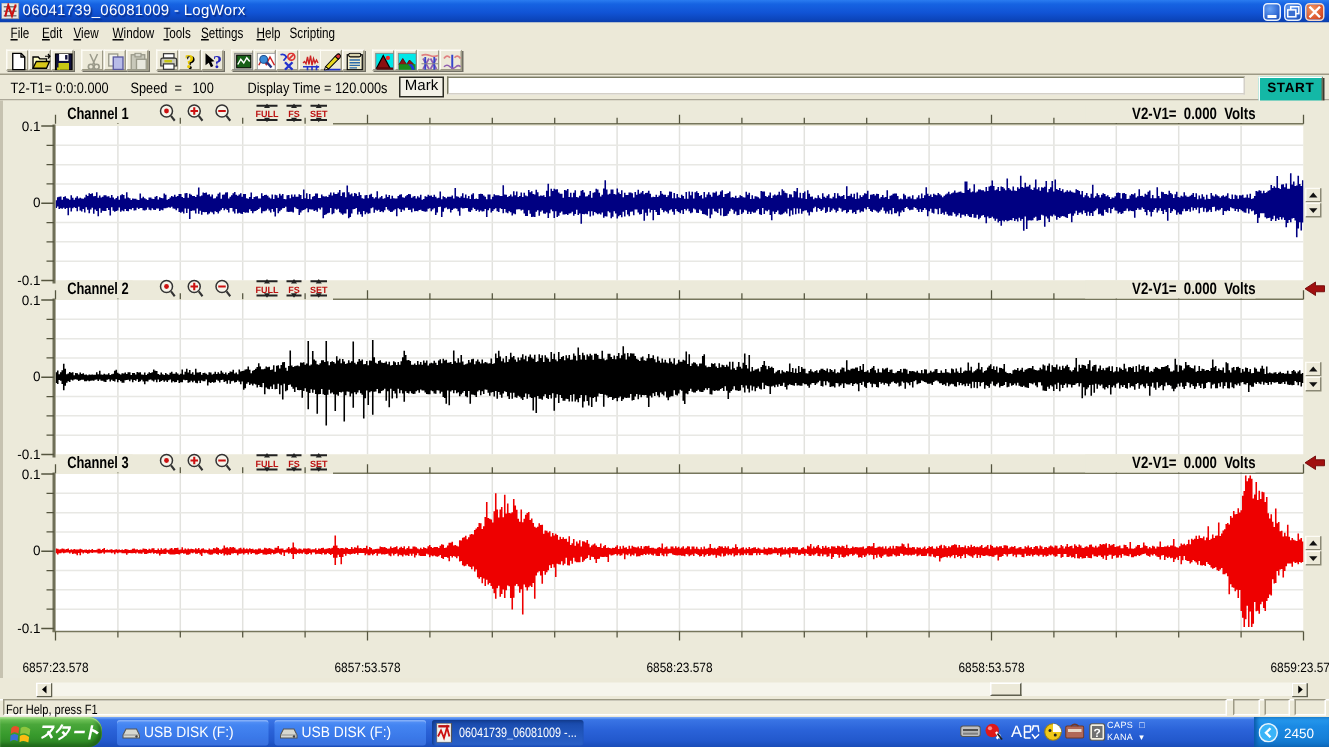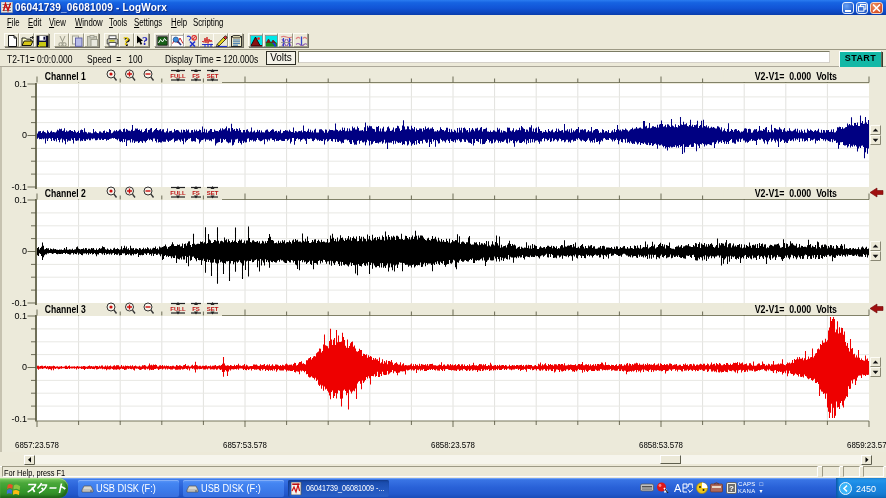--- a/index.html
+++ b/index.html
@@ -10,21 +10,21 @@
 .chlabel{position:absolute;font-size:11px;font-weight:bold;color:#000;transform:scaleX(0.78);transform-origin:0 0;white-space:nowrap;background:#eceada;padding:0 3px 0 1px}
 .vlabel{position:absolute;font-size:11px;font-weight:bold;color:#000;transform:scaleX(0.8);transform-origin:100% 0;white-space:nowrap;text-align:right;width:142px;background:#eceada}
 .tlabel{position:absolute;font-size:9px;color:#000;transform:scaleX(0.88);transform-origin:50% 0;text-align:center;width:60px}
 </style></head><body>
 <div class="abs" style="left:0;top:0;width:886px;height:15px;background:linear-gradient(180deg,#2a7cf0 0%,#1663e2 18%,#1154d6 55%,#0c46bd 85%,#0a3dab 100%)"></div>
 <svg class="abs" style="left:1px;top:2px" width="12" height="11">
     <rect x="0" y="0" width="11.5" height="10.5" fill="#e8e8e4" stroke="#999" stroke-width="0.6"></rect>
     <path d="M1.5 8.5 H10 M1.5 5.5 H10 M1.5 2.5 H10" stroke="#777" stroke-width="1"></path>
     <path d="M2.5 9 L4.5 1.5 L7 8.5 L9.5 1" stroke="#cc1111" stroke-width="1.4" fill="none"></path>
   </svg>
-<div class="abs" style="left:15px;top:2px;color:#fff;font-size:10px;font-weight:bold;letter-spacing:0.2px;text-shadow:1px 1px 1px #0a2a80">06041739_06081009 - LogWorx</div>
+<div class="abs" style="left:15px;top:2px;color:#fff;font-size:10px;font-weight:normal;letter-spacing:0.2px;text-shadow:1px 1px 1px #0a2a80">06041739_06081009 - LogWorx</div>
 <div class="abs" style="left:842px;top:2px;width:12px;height:12px;border-radius:3px;border:1px solid #e8f0fc;background:radial-gradient(circle at 35% 30%,#6ba4f5,#2a63cf 70%,#1c4da8)"></div>
 <div class="abs" style="left:845px;top:10px;width:6px;height:2px;background:#fff"></div>
 <div class="abs" style="left:856px;top:2px;width:12px;height:12px;border-radius:3px;border:1px solid #e8f0fc;background:radial-gradient(circle at 35% 30%,#6ba4f5,#2a63cf 70%,#1c4da8)"></div>
 <svg class="abs" style="left:858px;top:4px" width="9" height="8">
     <rect x="2.5" y="0.5" width="5.4" height="4.6" fill="none" stroke="#fff"></rect>
     <rect x="0.5" y="2.6" width="5.4" height="4.6" fill="#3a6fd0" stroke="#fff"></rect>
   </svg>
 <div class="abs" style="left:870px;top:2px;width:13px;height:12px;border-radius:3px;border:1px solid #f3d8c8;background:radial-gradient(circle at 35% 30%,#f0955f,#d9512a 65%,#ba3а18);background:radial-gradient(circle at 35% 30%,#f0955f,#d9512a 70%,#b03a15)"></div>
 <svg class="abs" style="left:872px;top:4px" width="9" height="8">
     <path d="M1 0.5 L8 7.5 M8 0.5 L1 7.5" stroke="#fff" stroke-width="1.6"></path>
@@ -174,21 +174,21 @@
     <svg width="13" height="12" viewBox="0 0 13 12">
       <path d="M1 4 Q3 1 5 3.5 M8 3.5 Q10 1 12 4" stroke="#e08080" stroke-width="1.2" fill="none"></path>
       <path d="M6.5 1.5 V11" stroke="#3344cc" stroke-width="1.3"></path>
       <path d="M1 9.5 Q3 7.5 5 9.5 Q7 11.5 9 9.5 Q10.5 8 12 9.5" stroke="#9060b0" stroke-width="1.1" fill="none"></path>
     </svg>
   </div>
 <div class="abs" style="left:0;top:50px;width:886px;height:17px;background:#ece9d8;border-bottom:1px solid #aca899"></div>
 <div class="ctext" style="left:7px;top:54px">T2-T1= 0:0:0.000</div>
 <div class="ctext" style="left:87px;top:54px">Speed&nbsp;&nbsp;=&nbsp;&nbsp;&nbsp;100</div>
 <div class="ctext" style="left:165px;top:54px">Display Time = 120.000s</div>
-<div class="abs" style="left:266px;top:51px;width:30px;height:14px;background:#f4f2e8;border:1.5px solid #2b2b22;font-size:10px;text-align:center;line-height:11px">Volts</div>
+<div class="abs" style="left:266px;top:51px;width:30px;height:14px;background:#f4f2e8;border:1.5px solid #2b2b22;font-size:10px;text-align:center;line-height:11px">Mark</div>
 <div class="abs" style="left:298px;top:51px;width:532px;height:12px;background:#fff;border:1px solid #7b7b63;border-bottom-color:#d4d0c8;border-right-color:#d4d0c8"></div>
 <div class="abs" style="left:839px;top:51px;width:43px;height:31px;background:#14b8a6;border:1px solid;border-color:#fff #6a6a55 #6a6a55 #fff;box-shadow:1px 1px 0 #3a3a30;font-size:9px;font-weight:bold;text-align:center;line-height:13.5px;letter-spacing:0.4px">START</div>
 <div class="abs" style="left:0;top:67px;width:886px;height:385px;background:#eceada;border-left:2px solid #c6c2b0"></div>
 <svg class="abs" style="left:0;top:68px" width="886" height="18">
     <line x1="222" y1="14.5" x2="869" y2="14.5" stroke="#76765c" stroke-width="0.9"></line>
     <line x1="37.0" y1="8.5" x2="37.0" y2="14.5" stroke="#55553f" stroke-width="0.85"></line>
     <line x1="78.6" y1="10.5" x2="78.6" y2="14.5" stroke="#55553f" stroke-width="0.85"></line>
     <line x1="120.2" y1="10.5" x2="120.2" y2="14.5" stroke="#55553f" stroke-width="0.85"></line>
     <line x1="161.8" y1="10.5" x2="161.8" y2="14.5" stroke="#55553f" stroke-width="0.85"></line>
     <line x1="203.4" y1="10.5" x2="203.4" y2="14.5" stroke="#55553f" stroke-width="0.85"></line>

